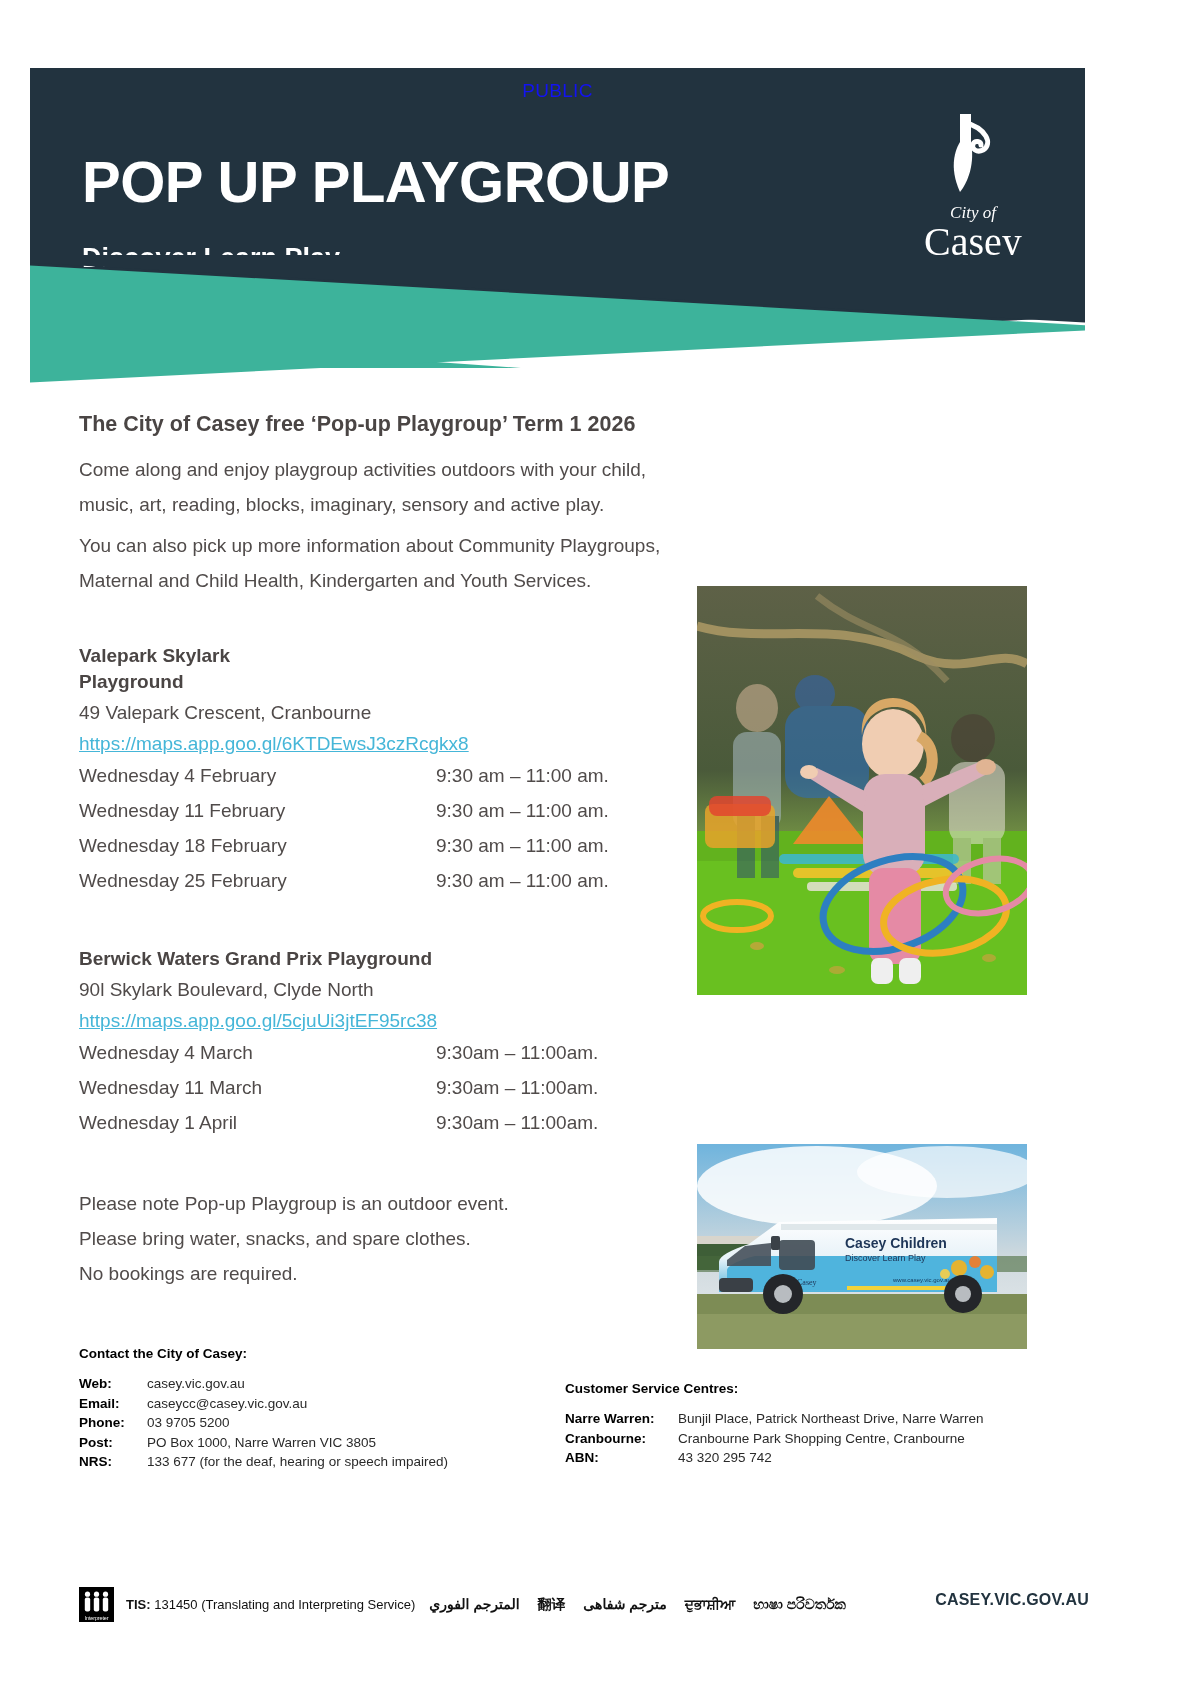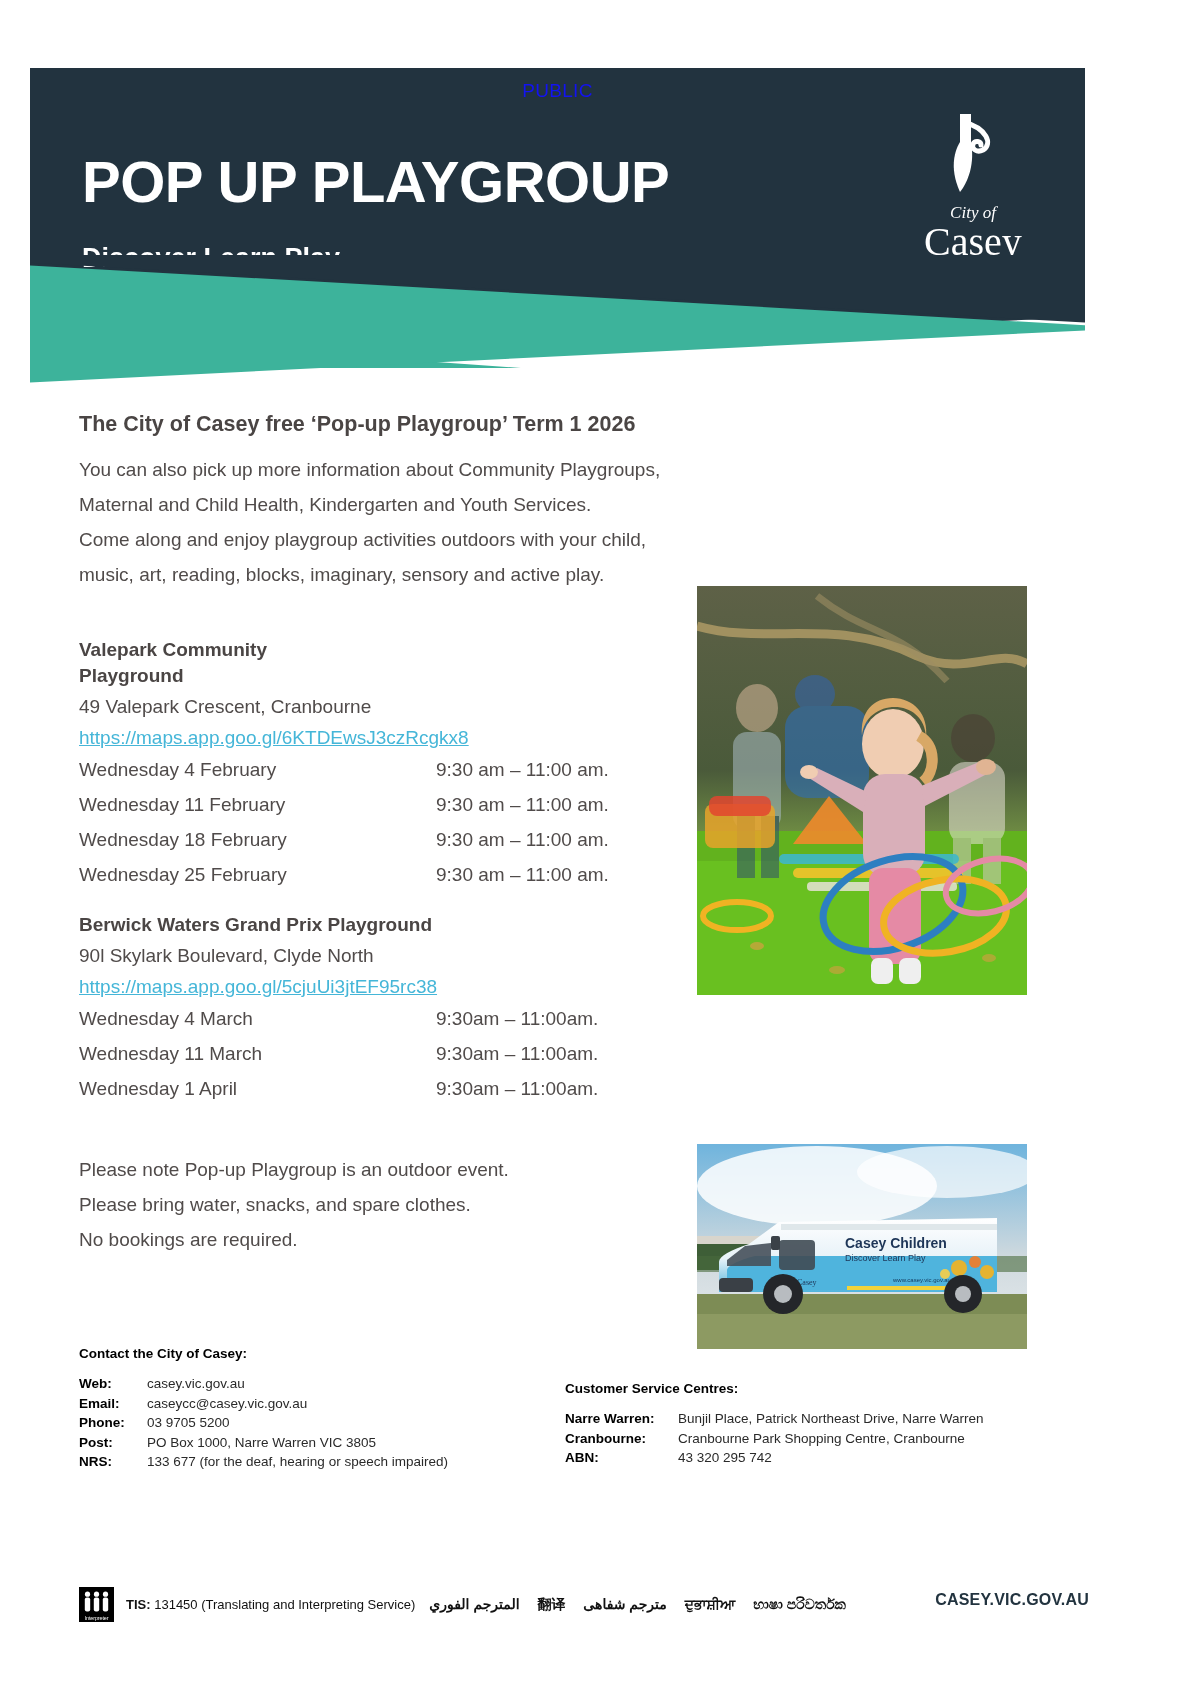--- a/index.html
+++ b/index.html
@@ -189,25 +189,25 @@
     </div>
   </div>
 
   <div class="wedge">
     <div class="wedge-dark"></div>
     <div class="wedge-teal"></div>
   </div>
 
   <div class="body-col">
     <div class="intro-h">The City of Casey free ‘Pop-up Playgroup’ Term 1 2026</div>
+    <div class="para">Come along and enjoy playgroup activities outdoors with your child, music, art, reading, blocks, imaginary, sensory and active play.</div>
     <div class="para gap">You can also pick up more information about Community Playgroups, Maternal and Child Health, Kindergarten and Youth Services.</div>
-    <div class="para">Come along and enjoy playgroup activities outdoors with your child, music, art, reading, blocks, imaginary, sensory and active play.</div>
 
     <div class="loc-block" style="margin-top:45px;">
-      <div class="loc-title">Valepark Community</div>
+      <div class="loc-title">Valepark Skylark</div>
       <div class="loc-title">Playground</div>
       <div class="loc-addr">49 Valepark Crescent, Cranbourne</div>
       <a class="loc-link" href="#">https://maps.app.goo.gl/6KTDEwsJ3czRcgkx8</a>
       <div class="sched-row">
         <div class="sched-day">Wednesday 4 February</div>
         <div class="sched-time">9:30 am – 11:00 am.</div>
       </div>
       <div class="sched-row">
         <div class="sched-day">Wednesday 11 February</div>
         <div class="sched-time">9:30 am – 11:00 am.</div>
@@ -215,21 +215,21 @@
       <div class="sched-row">
         <div class="sched-day">Wednesday 18 February</div>
         <div class="sched-time">9:30 am – 11:00 am.</div>
       </div>
       <div class="sched-row">
         <div class="sched-day">Wednesday 25 February</div>
         <div class="sched-time">9:30 am – 11:00 am.</div>
       </div>
     </div>
 
-    <div class="loc-block" style="margin-top:20px;">
+    <div class="loc-block" style="margin-top:48px;">
       <div class="loc-title">Berwick Waters Grand Prix Playground</div>
       <div class="loc-addr">90l Skylark Boulevard, Clyde North</div>
       <a class="loc-link" href="#">https://maps.app.goo.gl/5cjuUi3jtEF95rc38</a>
       <div class="sched-row">
         <div class="sched-day">Wednesday 4 March</div>
         <div class="sched-time">9:30am – 11:00am.</div>
       </div>
       <div class="sched-row">
         <div class="sched-day">Wednesday 11 March</div>
         <div class="sched-time">9:30am – 11:00am.</div>

